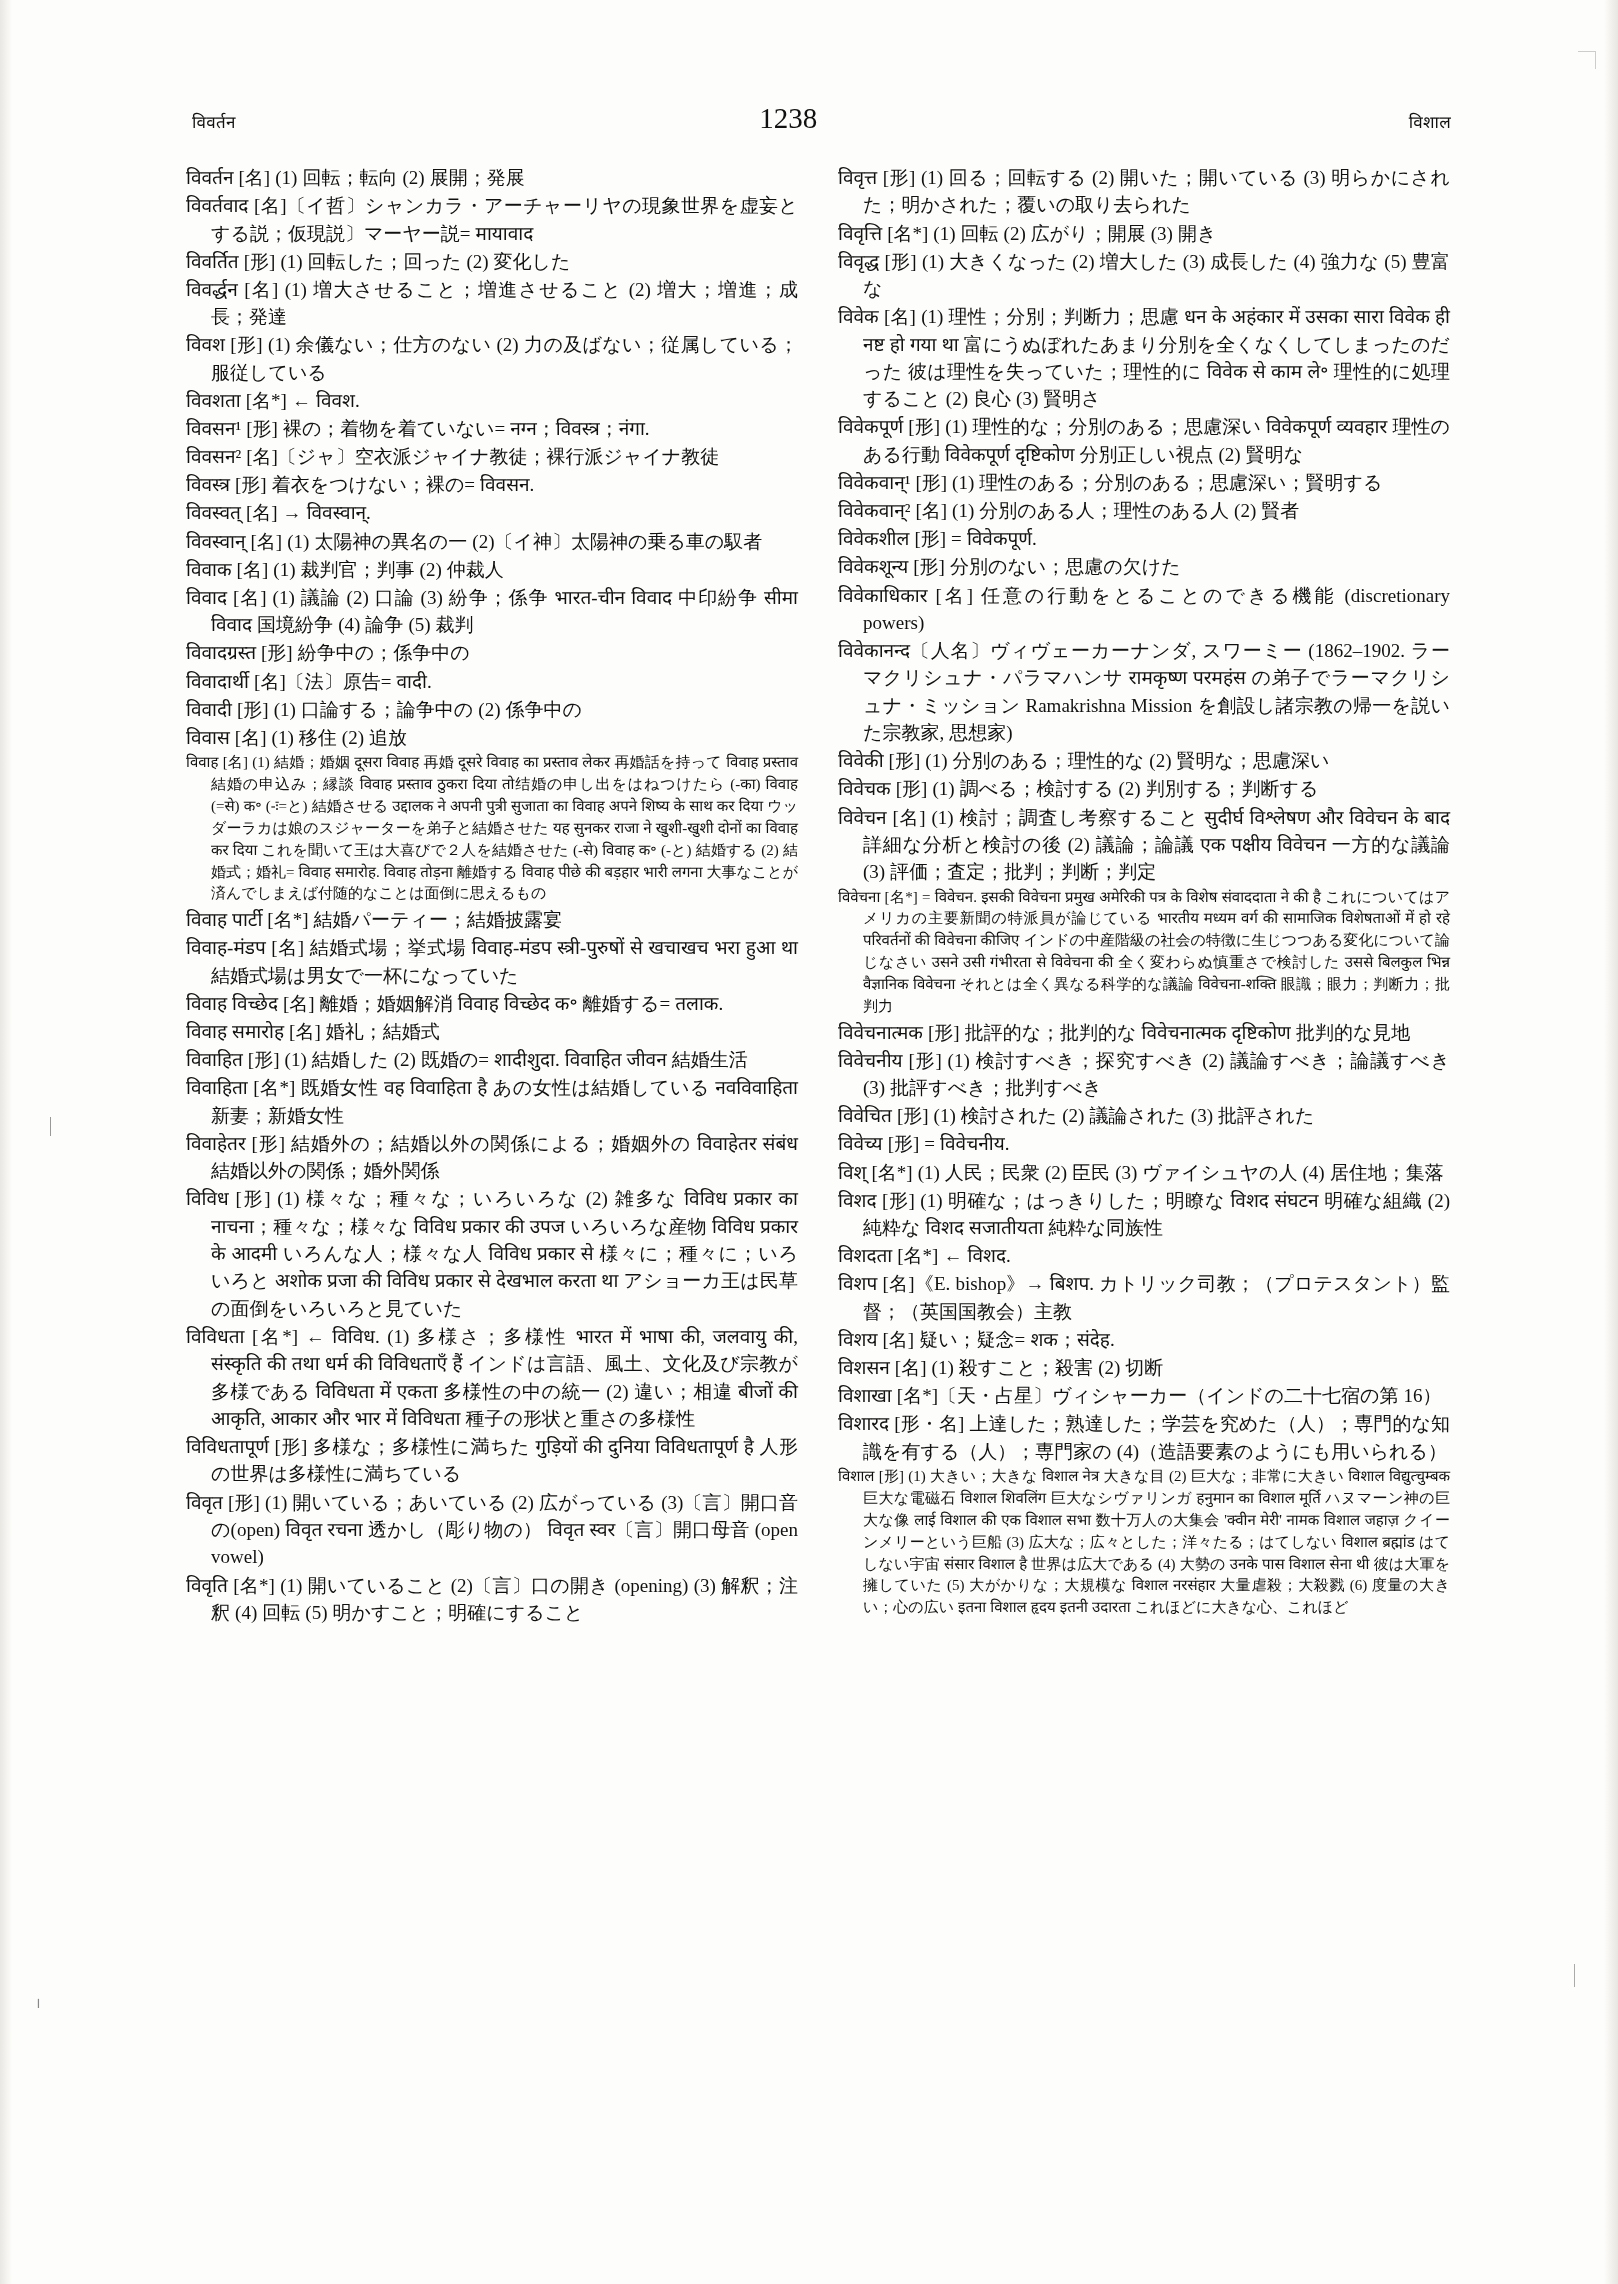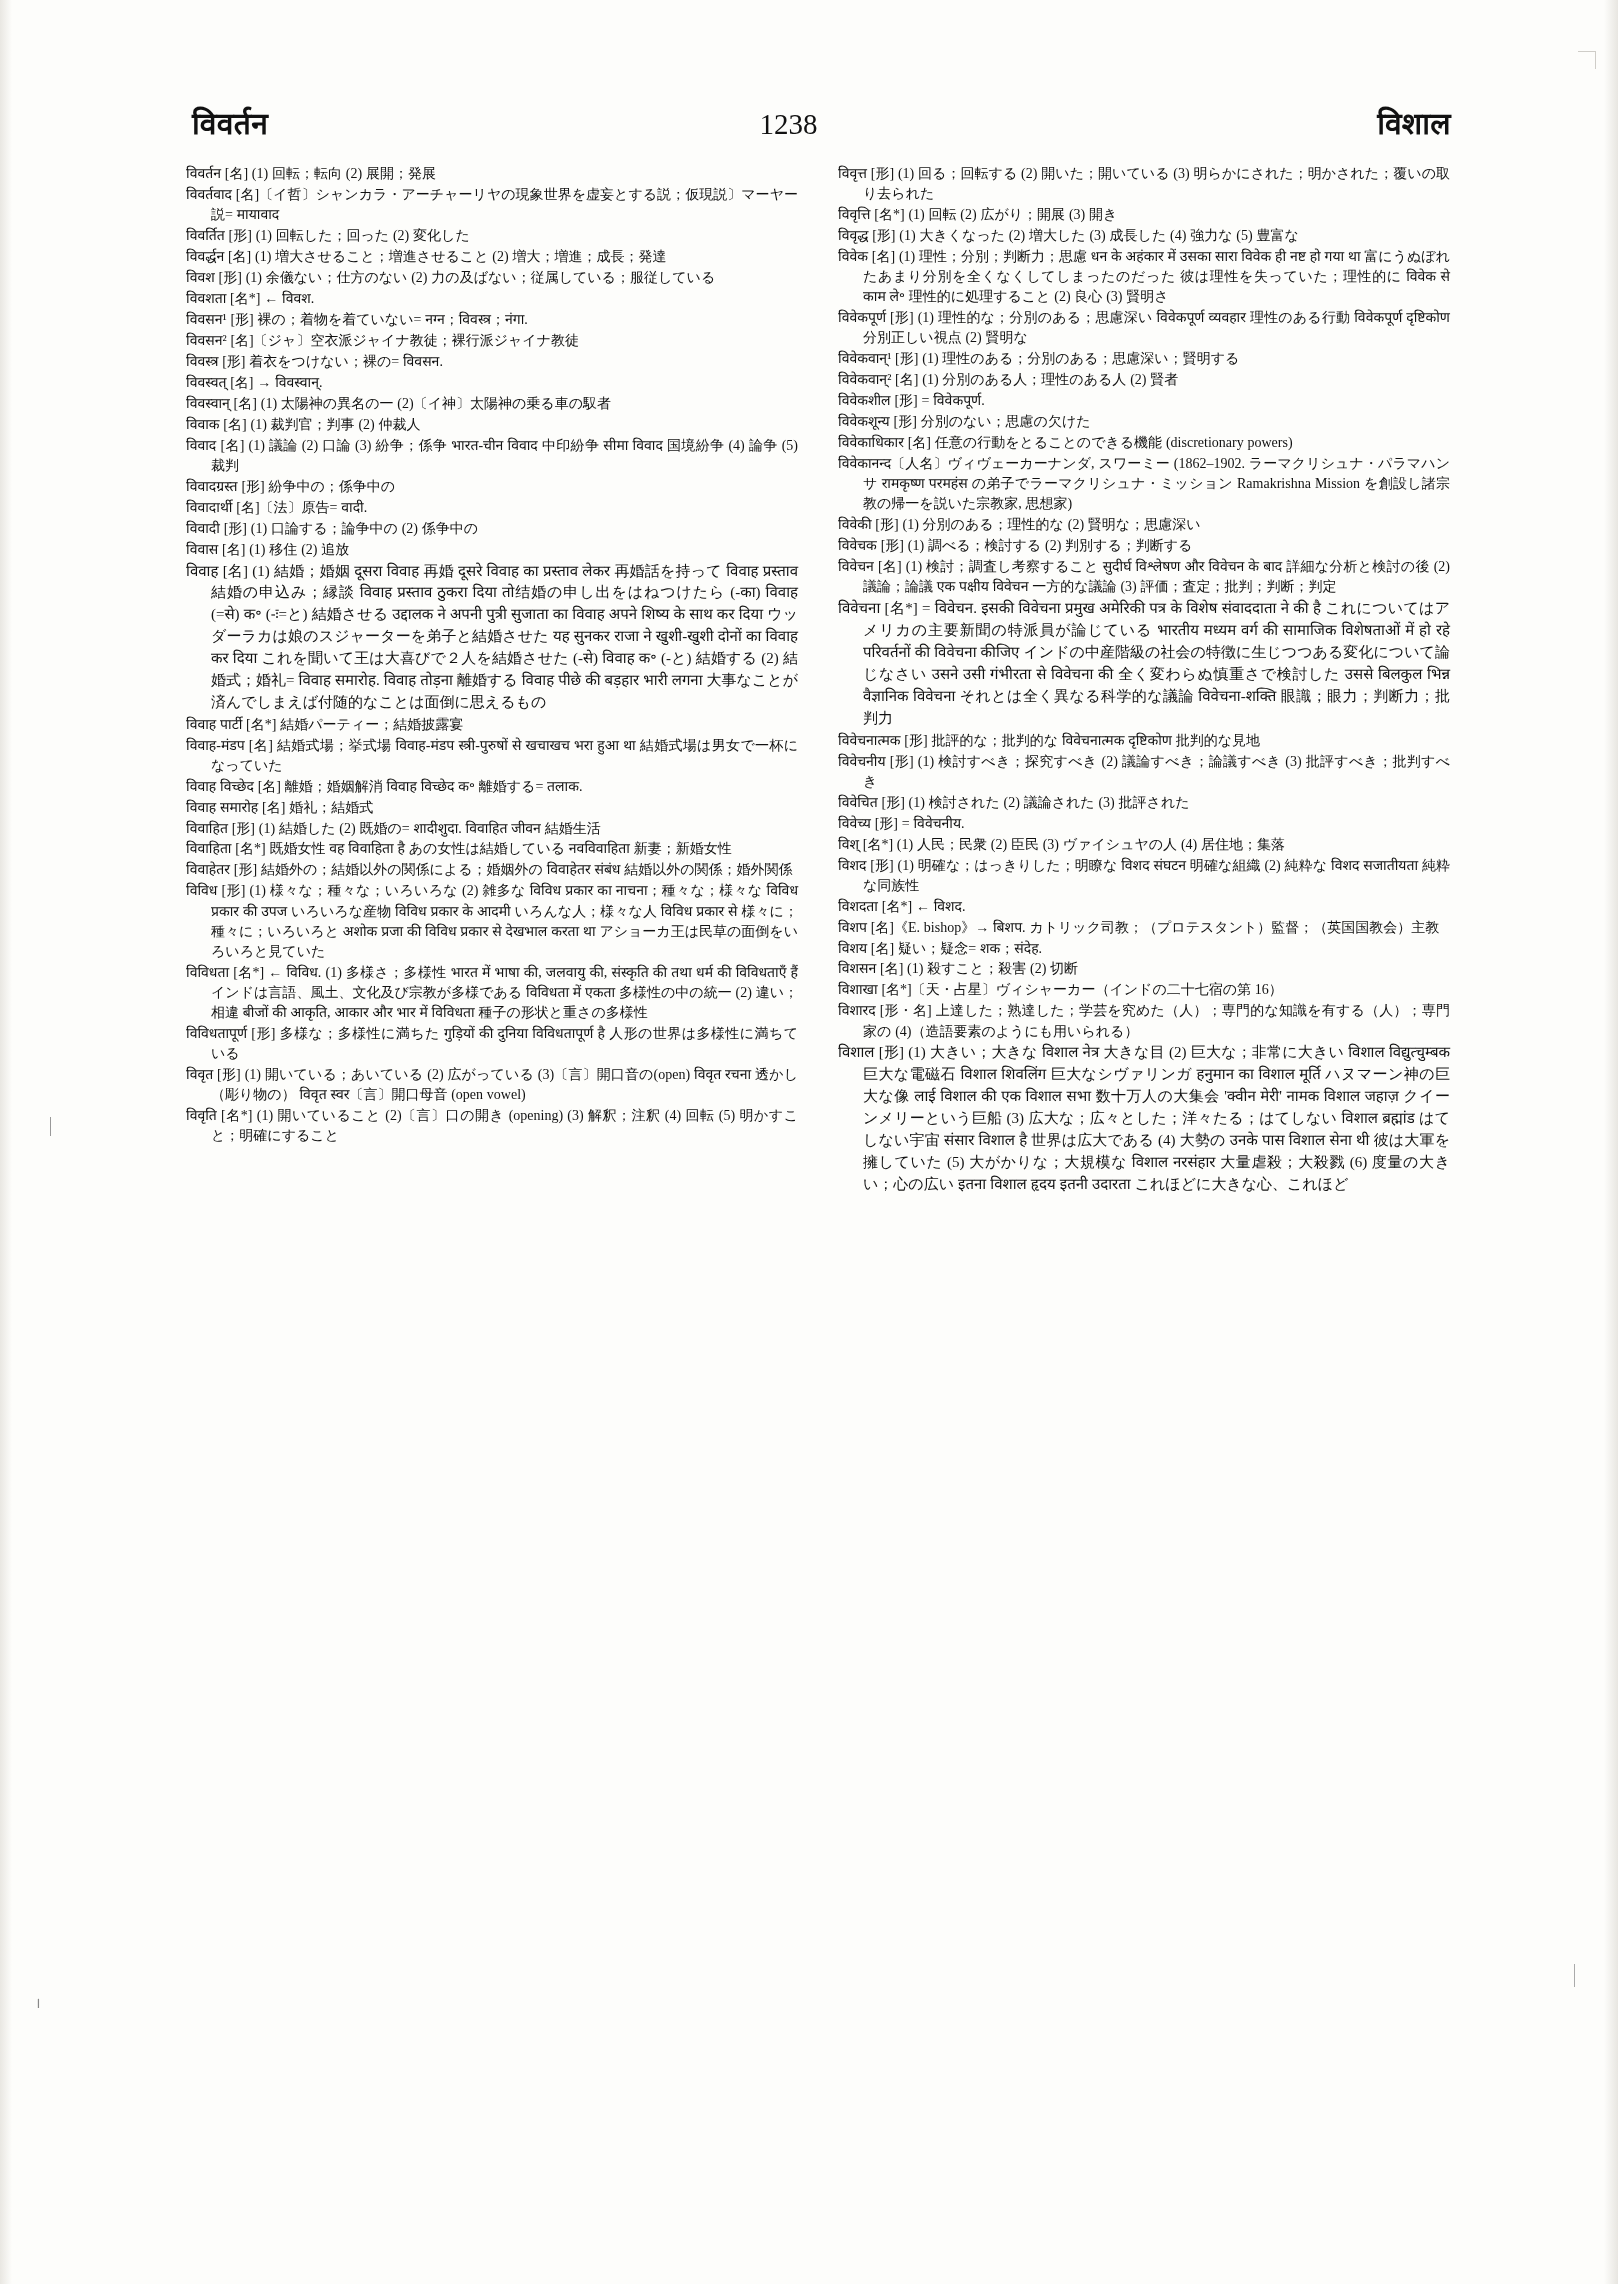--- a/index.html
+++ b/index.html
@@ -36,42 +36,41 @@
   .header {
     position: absolute;
     left: 192px;
     top: 102px;
     width: 1259px;
     display: flex;
     align-items: baseline;
     justify-content: space-between;
   }
   .header .hw {
-    font-size: 30px;
+    font-size: 17px;
     letter-spacing: 0.3px;
-    font-weight: bold;
   }
   .header .pageno {
     font-size: 29px;
     font-family: "Liberation Serif", serif;
     margin-left: -68px;
   }
   .columns {
     position: absolute;
     left: 186px;
     top: 164px;
     width: 1264px;
     display: flex;
     gap: 40px;
   }
   .col {
     width: 612px;
   }
   .entry {
-    font-size: 14px;
+    font-size: 19px;
     line-height: 1.44;
     text-align: justify;
     margin-bottom: 0.8px;
     text-indent: -25px;
     padding-left: 25px;
     word-spacing: 0.3px;
   }
   .big-entry {
     font-size: 15px;
     line-height: 1.46;

